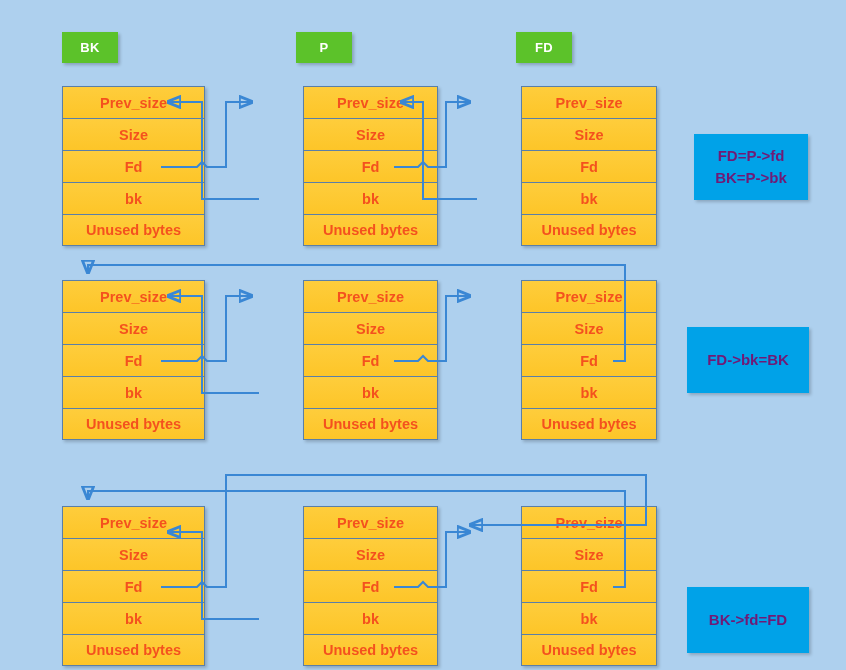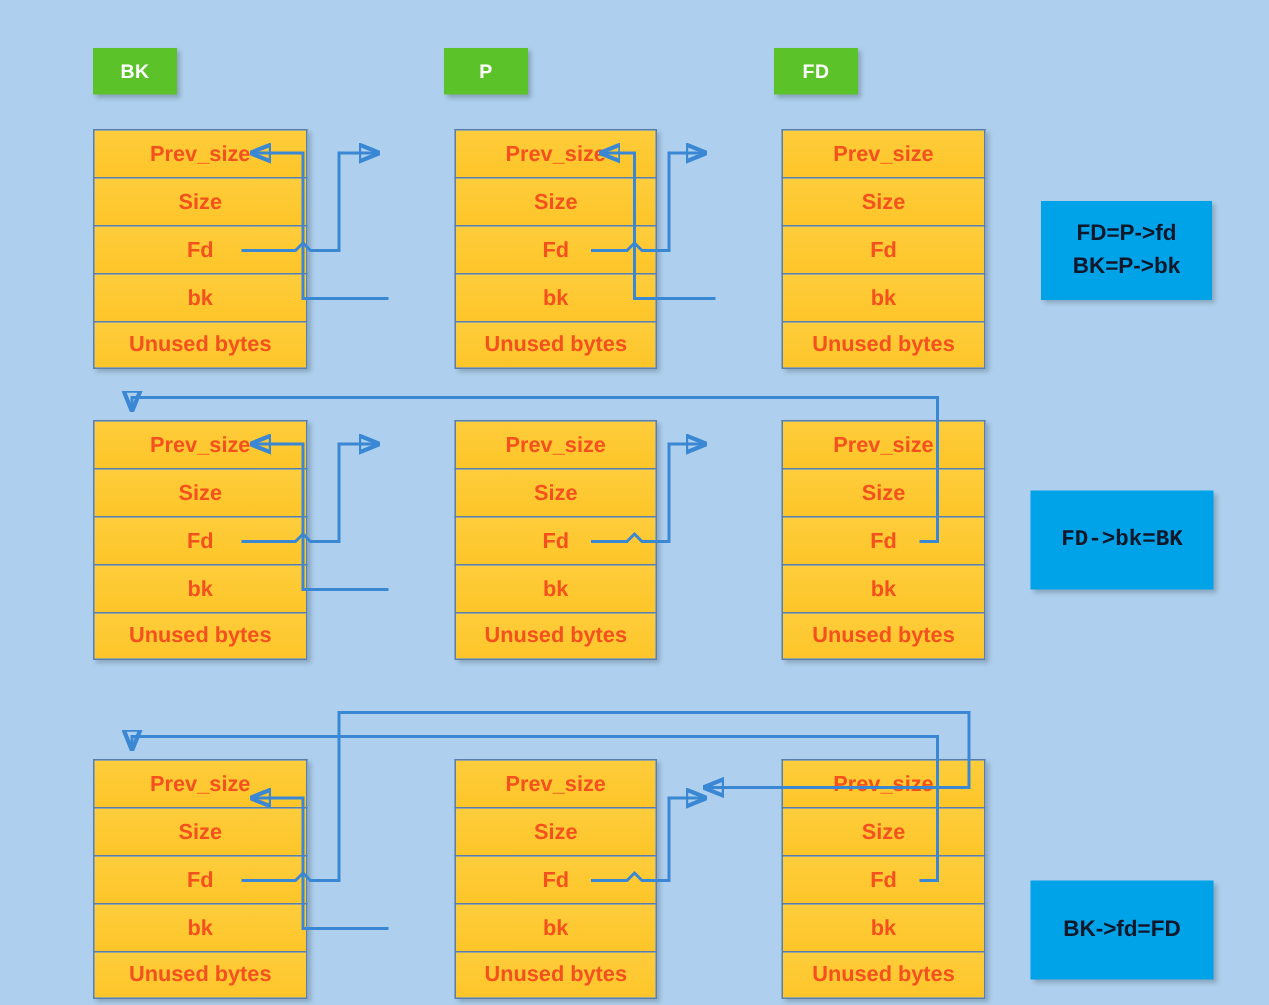--- a/index.html
+++ b/index.html
@@ -37,21 +37,21 @@
     display:flex;align-items:center;justify-content:center;
     height:32px;
     background:linear-gradient(180deg,#fecd3c 0%,#fdc528 100%);
   }
   .cell:last-child{border-bottom:1px solid #5a7fa8;}
 
   
   .note{
     position:absolute;
     background:#00a2e8;
-    color:#0f172a;
+    color:#701a75;
     font-weight:bold;
     font-size:15px;
     display:flex;flex-direction:column;
     align-items:center;justify-content:center;
     box-shadow:2px 2px 3px rgba(0,0,0,.2);
     line-height:1.45;
   }
 
   
   #wires{position:absolute;left:0;top:0;width:846px;height:670px;pointer-events:none;}
@@ -129,21 +129,21 @@
     <div class="cell">Size</div>
     <div class="cell">Fd</div>
     <div class="cell">bk</div>
     <div class="cell">Unused bytes</div>
   </div>
 
   <div class="note" style="left:694px;top:122px;width:114px;height:66px;">
     <span>FD=P-&gt;fd</span>
     <span>BK=P-&gt;bk</span>
   </div>
-  <div class="note" style="left:687px;top:315px;width:122px;height:66px;font-family:Liberation Mono, monospace;">
+  <div class="note" style="left:687px;top:315px;width:122px;height:66px;">
     <span>FD-&gt;bk=BK</span>
   </div>
   <div class="note" style="left:687px;top:540px;width:122px;height:66px;margin-top:35px;">
     <span>BK-&gt;fd=FD</span>
   </div>
 
   <svg id="wires" viewBox="0 0 846 670">
     <defs>
       <marker id="ah" viewBox="0 0 10 10" refX="9" refY="5" markerWidth="7" markerHeight="7" orient="auto-start-reverse">
         <path d="M0,1 L10,5 L0,9 z" fill="#3a87d4" stroke="none"></path>

